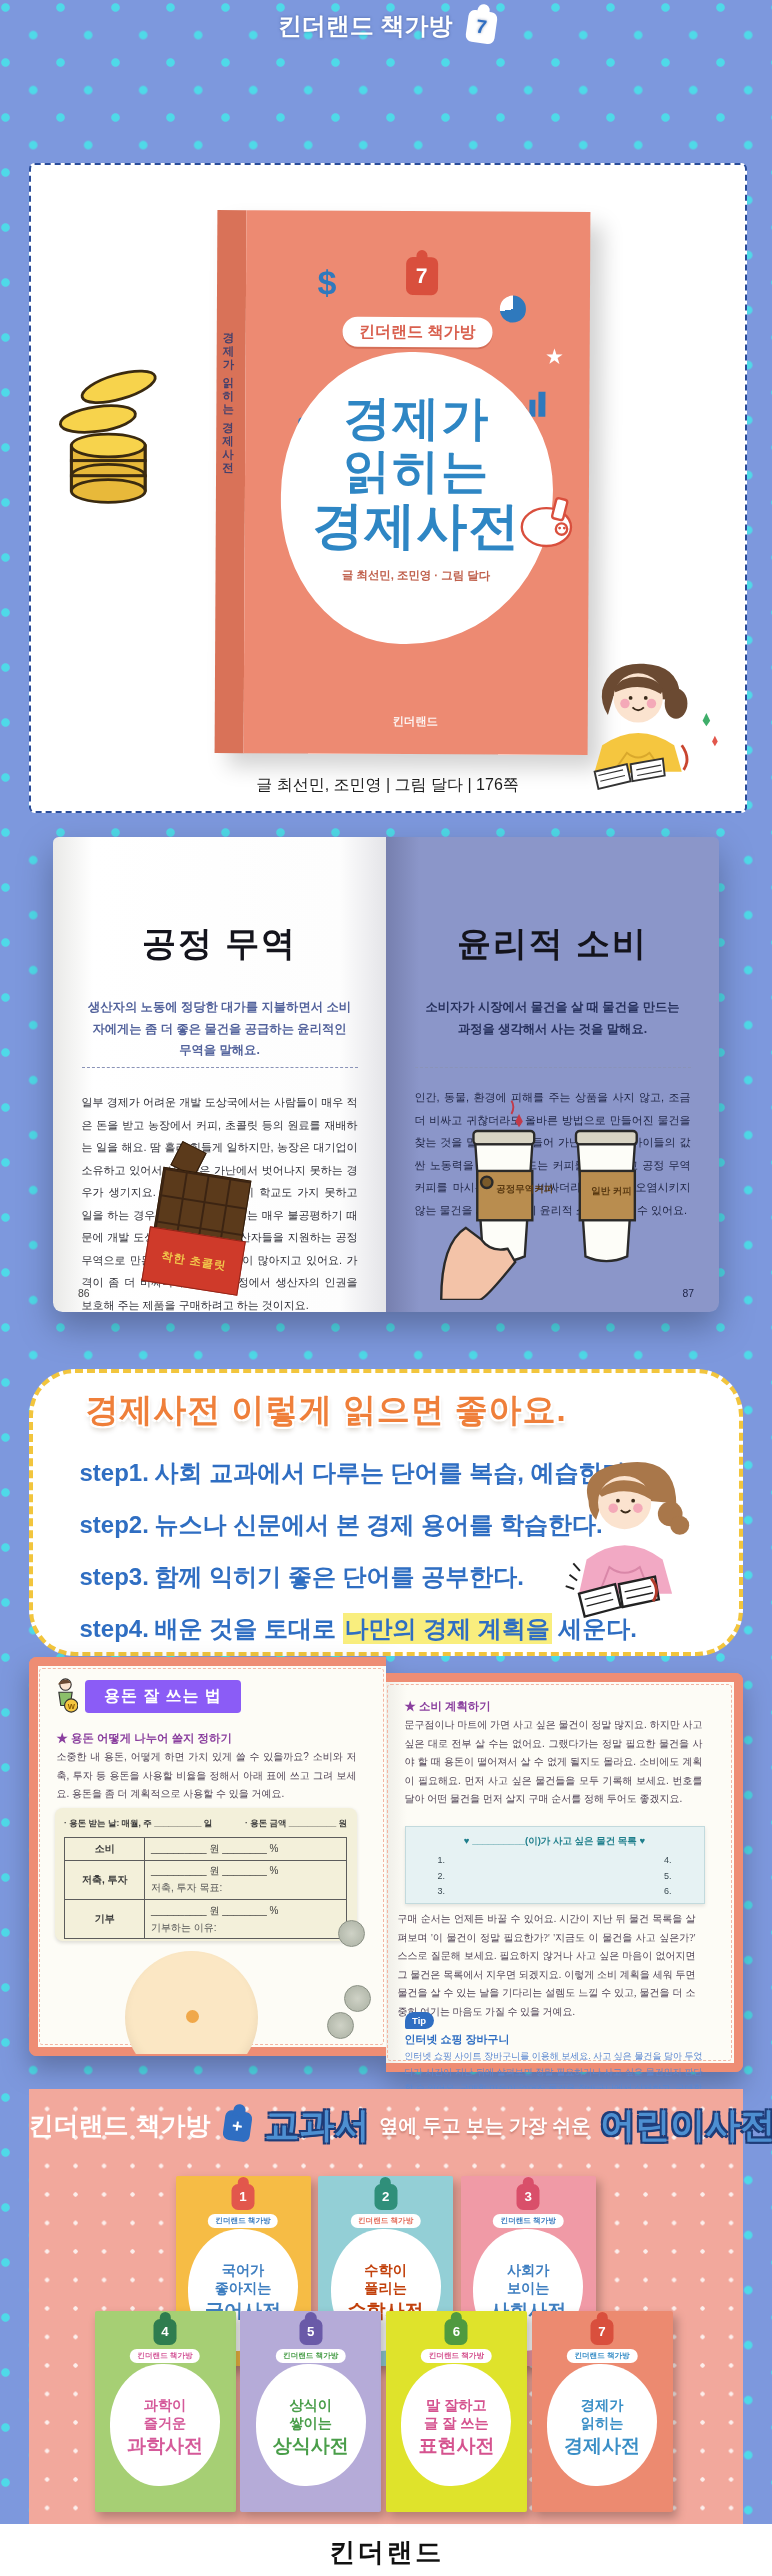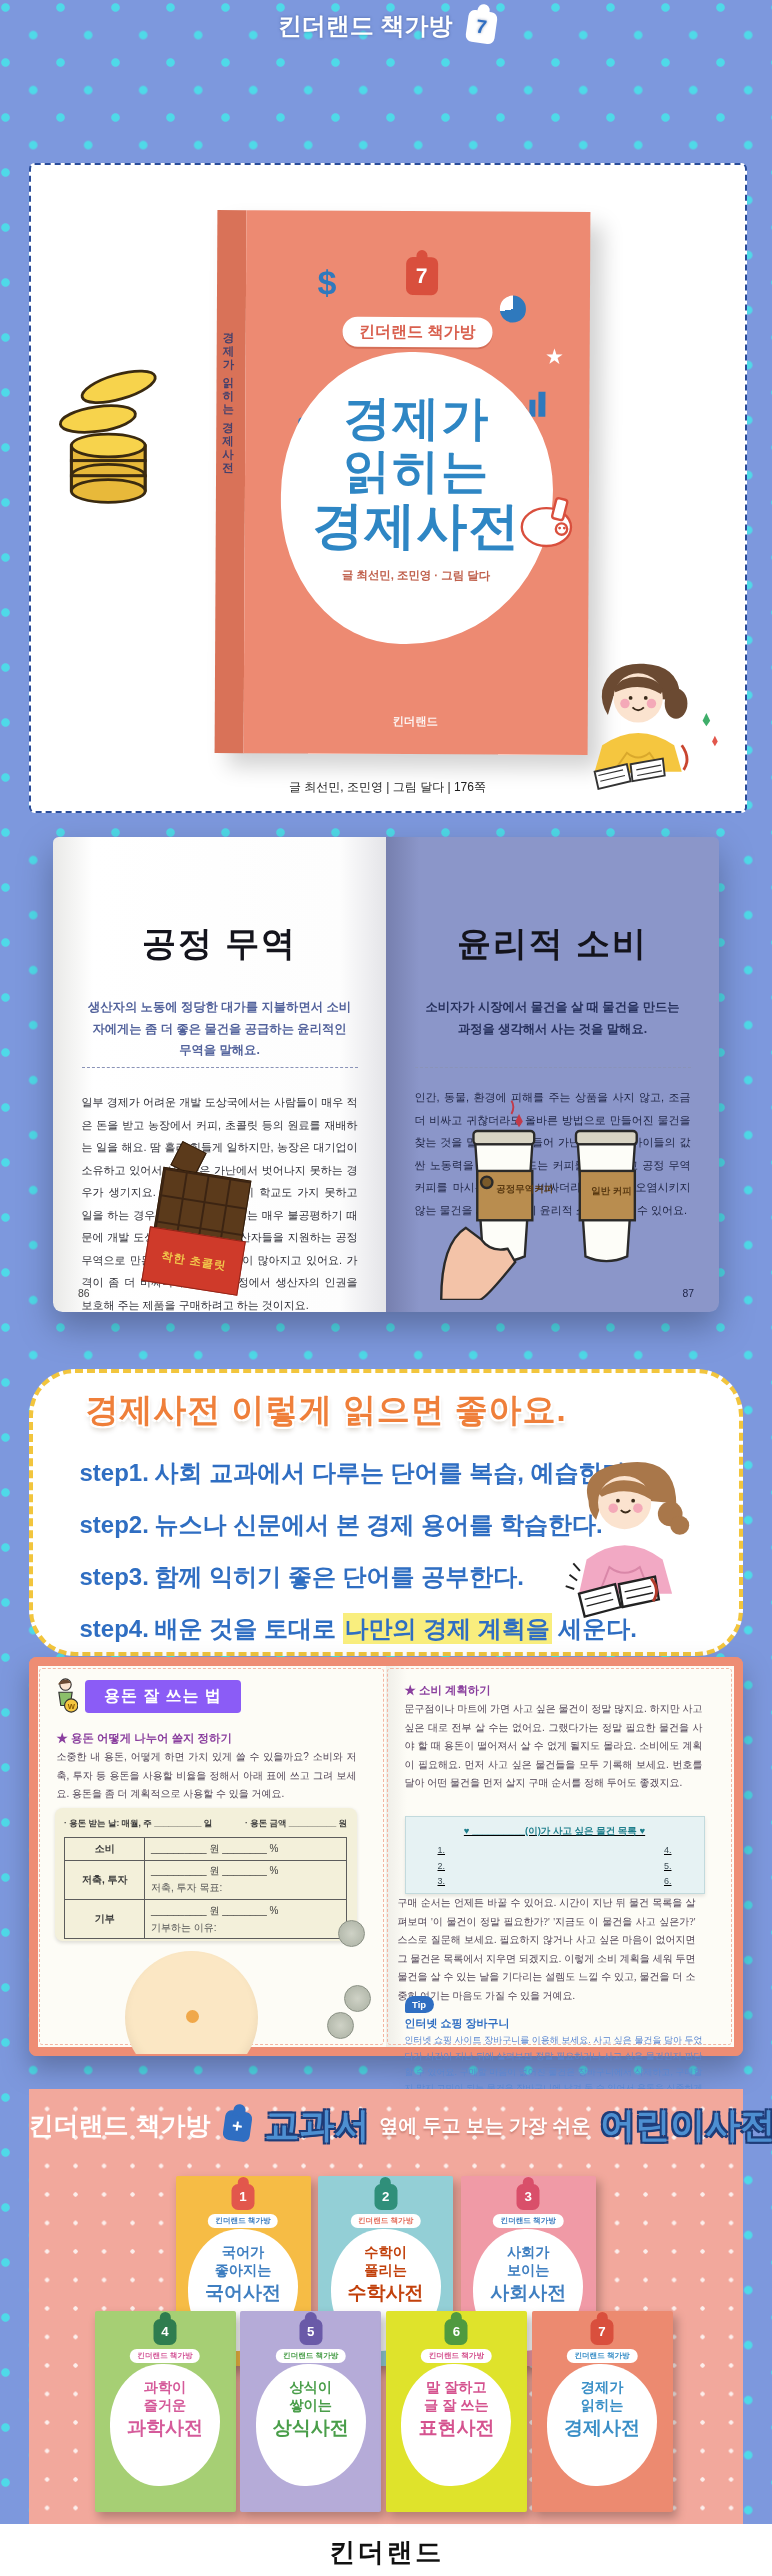--- a/index.html
+++ b/index.html
@@ -37,21 +37,21 @@
   .cover-credits{margin-top:13.3px;color:#c0614d;font-size:11.4px;font-weight:bold;}
   .cover-pub{position:absolute;left:50%;bottom:25px;transform:translateX(-50%);color:#fff;font-size:11.4px;font-weight:bold;opacity:.9;}
   .deco{position:absolute;pointer-events:none;}
   .deco-dollar{color:#2f79bd;font-size:34px;font-weight:900;}
   .deco-pie{width:26.6px;height:26.6px;border-radius:50%;background:conic-gradient(#2f79bd 0 72%,#ffffff 72% 100%);}
   .deco-note{width:42px;height:23px;border:2.8px solid #2f79bd;border-radius:3.8px;background:#eef4fb;}
   .deco-note::after{content:"";position:absolute;left:50%;top:50%;width:11.4px;height:11.4px;transform:translate(-50%,-50%);border-radius:50%;background:#2f79bd;}
   .deco-bars{display:flex;align-items:flex-end;gap:2.8px;}
   .deco-bars i{display:block;width:6.6px;background:#2f79bd;}
   .deco-star{color:#fff;font-size:21px;}
-  .byline{position:absolute;left:0;bottom:15px;width:100%;text-align:center;font-size:12px;color:#1c1c1c;font-weight:500;}
+  .byline{position:absolute;left:0;bottom:15px;width:100%;text-align:center;font-size:16px;color:#1c1c1c;font-weight:500;}
 
   
   .spread1{position:absolute;left:53px;top:837px;width:667px;height:475px;filter:drop-shadow(0 15px 17px rgba(0,0,0,.28));}
   .pg{position:absolute;top:0;width:333px;height:475px;}
   .pg-left{left:0;background:linear-gradient(90deg,#e9e9e7,#ffffff 12%,#fdfdfd 86%,#e4e4e8);border-radius:5.7px 0 0 9.5px;}
   .pg-right{left:333px;background:linear-gradient(90deg,#767fae,#8b96c9 10%,#8b96c9);border-radius:0 5.7px 9.5px 0;}
   .pg-title{position:absolute;top:84px;width:100%;text-align:center;font-size:34px;font-weight:900;color:#14141c;letter-spacing:1.9px;}
   .pg-sub{position:absolute;top:160px;left:32px;right:32px;text-align:center;font-size:12.3px;line-height:1.75;color:#53639c;font-weight:bold;}
   .pg-right .pg-sub{color:#26305c;}
   .pg-dash{position:absolute;top:230px;left:28.5px;right:28.5px;border-top:1.9px dashed #8a93b8;}
@@ -75,37 +75,37 @@
   .howto-steps{position:absolute;top:74px;left:47px;margin:0;padding:0;list-style:none;}
   .howto-steps .step{font-size:24px;font-weight:bold;color:#2f6ec2;line-height:52px;white-space:nowrap;}
   .howto-steps .step-label{margin-right:5.7px;}
   .howto-steps .hl{background:#f9ee7e;color:#2f6ec2;padding:1.9px 1.9px;}
   .howto-girl{position:absolute;right:26.6px;top:80px;}
 
   
   .spread2{position:absolute;left:28.5px;top:1657px;width:714px;height:399px;filter:drop-shadow(0 13.3px 13.3px rgba(0,0,0,.25));}
   .wb{position:absolute;top:0;width:357px;height:399px;box-sizing:border-box;background:#fdfcf6;border:9.5px solid #ee8d74;}
   .wb-left{left:0;border-radius:7.6px 0 0 7.6px;border-right:none;}
-  .wb-right{left:357px;border-radius:0 7.6px 7.6px 0;border-left:none;background:linear-gradient(90deg,#efeee8,#fdfcf6 6%);}
+  .wb-right{left:357px;border-radius:0 7.6px 7.6px 0;border-left:none;background:linear-gradient(90deg,#efeee8,#fdfcf6 6%);margin-top:16px;}
   .wb-inner{position:absolute;inset:1.9px;border:1.9px dashed #f3b5a1;border-radius:3.8px;}
   .wb-titlerow{position:absolute;top:11.4px;left:15px;display:flex;align-items:center;gap:7.6px;}
   .wb-titlebox{background:#8b5cf6;color:#fff;font-size:16px;font-weight:900;padding:5.7px 19px;border-radius:3.8px;letter-spacing:0.9px;}
   .wb-h{position:absolute;font-size:11.4px;font-weight:900;color:#8a3f9e;}
   .wb-p{position:absolute;font-size:10px;line-height:1.85;color:#4c3f52;text-align:justify;}
   .formbox{position:absolute;left:17px;top:142px;width:302px;height:133px;background:#f3f0da;border-radius:7.6px;box-shadow:0 1.9px 3.8px rgba(0,0,0,.12);padding:9.5px 9.5px 7.6px;box-sizing:border-box;}
   .form-head{display:flex;justify-content:space-between;font-size:8.5px;color:#3c3c3c;font-weight:bold;margin-bottom:7.6px;}
   .ftable{width:100%;border-collapse:collapse;}
   .ftable td{border:1.4px solid #5c5c5c;font-size:10px;color:#3c3c3c;padding:3.8px 5.7px;}
   .ftable .flab{width:68px;text-align:center;font-weight:bold;}
   .ftable .fnote{display:block;margin-top:2.8px;color:#555;}
   .pie-blank{position:absolute;left:87px;top:285px;width:133px;height:103px;overflow:hidden;}
   .pie-blank i{display:block;width:133px;height:133px;border-radius:50%;background:#fbe7c4;box-shadow:inset 0 -5.7px 9.5px rgba(0,0,0,.06);}
   .pie-blank u{position:absolute;left:61px;top:59px;width:13.3px;height:13.3px;border-radius:50%;background:#f0a84a;}
   .coin-g{position:absolute;width:25px;height:25px;border-radius:50%;background:radial-gradient(#cfd2c6,#aab0a2);border:0.9px solid #8a9084;}
-  .listbox{position:absolute;left:19px;top:150px;width:298px;height:76px;background:#e6f2f3;border:0.9px solid #c2dadd;box-shadow:0 1.9px 3.8px rgba(0,0,0,.1);text-decoration:underline;}
+  .listbox{position:absolute;left:19px;top:144px;width:298px;height:76px;background:#e6f2f3;border:0.9px solid #c2dadd;box-shadow:0 1.9px 3.8px rgba(0,0,0,.1);}
   .listbox .lb-title{margin-top:7.6px;text-align:center;font-size:9.5px;font-weight:900;color:#1f7f8c;}
   .lb-cols{display:flex;margin-top:5.7px;padding:0 32px;justify-content:space-between;}
   .lb-cols ul{list-style:none;margin:0;padding:0;font-size:9px;color:#3a4a52;line-height:1.7;}
   .tip-badge{display:inline-block;background:#2f6ec2;color:#fff;font-size:9.5px;font-weight:bold;border-radius:9.5px 9.5px 9.5px 1.9px;padding:2.8px 7.6px;}
   .tip-title{font-size:11px;font-weight:900;color:#2f6ec2;margin-top:2.8px;}
   .tip-body{font-size:9px;line-height:1.75;color:#5a86cf;text-align:justify;margin-top:2.8px;}
 
   
   .series{position:absolute;left:28.5px;top:2089px;width:714px;height:435px;background-color:#f2a89c;
     background-image:radial-gradient(rgba(255,255,255,.8) 1.9px,transparent 2.4px);background-size:28.5px 28.5px;background-position:3.8px 5.7px;}
@@ -116,21 +116,21 @@
     text-shadow:-1.9px -1.9px 0 #1e3c78,1.9px -1.9px 0 #1e3c78,-1.9px 1.9px 0 #1e3c78,1.9px 1.9px 0 #1e3c78;}
   .series-title .st-mid{font-size:19px;font-weight:900;color:#fff;vertical-align:middle;margin:0 5.7px;text-shadow:0 1.9px 1.9px rgba(120,40,30,.3);}
   .book-row{position:absolute;display:flex;gap:7.6px;}
   .book-row1{top:87px;left:147px;z-index:1;}
   .book-row2{top:222px;left:66px;z-index:2;gap:4.7px;}
   .mini-book{position:relative;width:135px;height:190px;box-shadow:3.8px 5.7px 9.5px rgba(0,0,0,.25);border-radius:1.9px;overflow:hidden;}
   .book-row2 .mini-book{width:141px;height:201px;}
   .mini-badge{position:absolute;left:50%;top:7.6px;transform:translateX(-50%);width:23px;height:26.6px;line-height:26.6px;color:#fff;font-size:13.3px;}
   .mini-banner{position:absolute;left:50%;top:38px;transform:translateX(-50%);background:#fff;font-size:7.6px;font-weight:bold;padding:1.9px 7.6px;border-radius:7.6px;white-space:nowrap;}
   .mini-blob{position:absolute;left:50%;top:53px;transform:translateX(-50%);width:110px;height:122px;background:#fff;border-radius:48% 52% 55% 45%/50% 48% 54% 50%;text-align:center;}
-  .mini-title{margin-top:15px;font-weight:900;line-height:1.25;}
+  .mini-title{margin-top:33px;font-weight:900;line-height:1.25;}
   .mini-title .ml{display:block;font-size:14.2px;}
   .mini-title .ml:last-child{font-size:19px;margin-top:1.9px;}
 
   
   .footer{position:absolute;left:0;top:2524px;width:773px;height:52px;background:#fff;}
   .footer .logo{position:absolute;left:0;top:11.4px;width:100%;text-align:center;font-size:26px;font-weight:900;color:#111;letter-spacing:2.8px;}
 </style>
 </head>
 <body>
 

